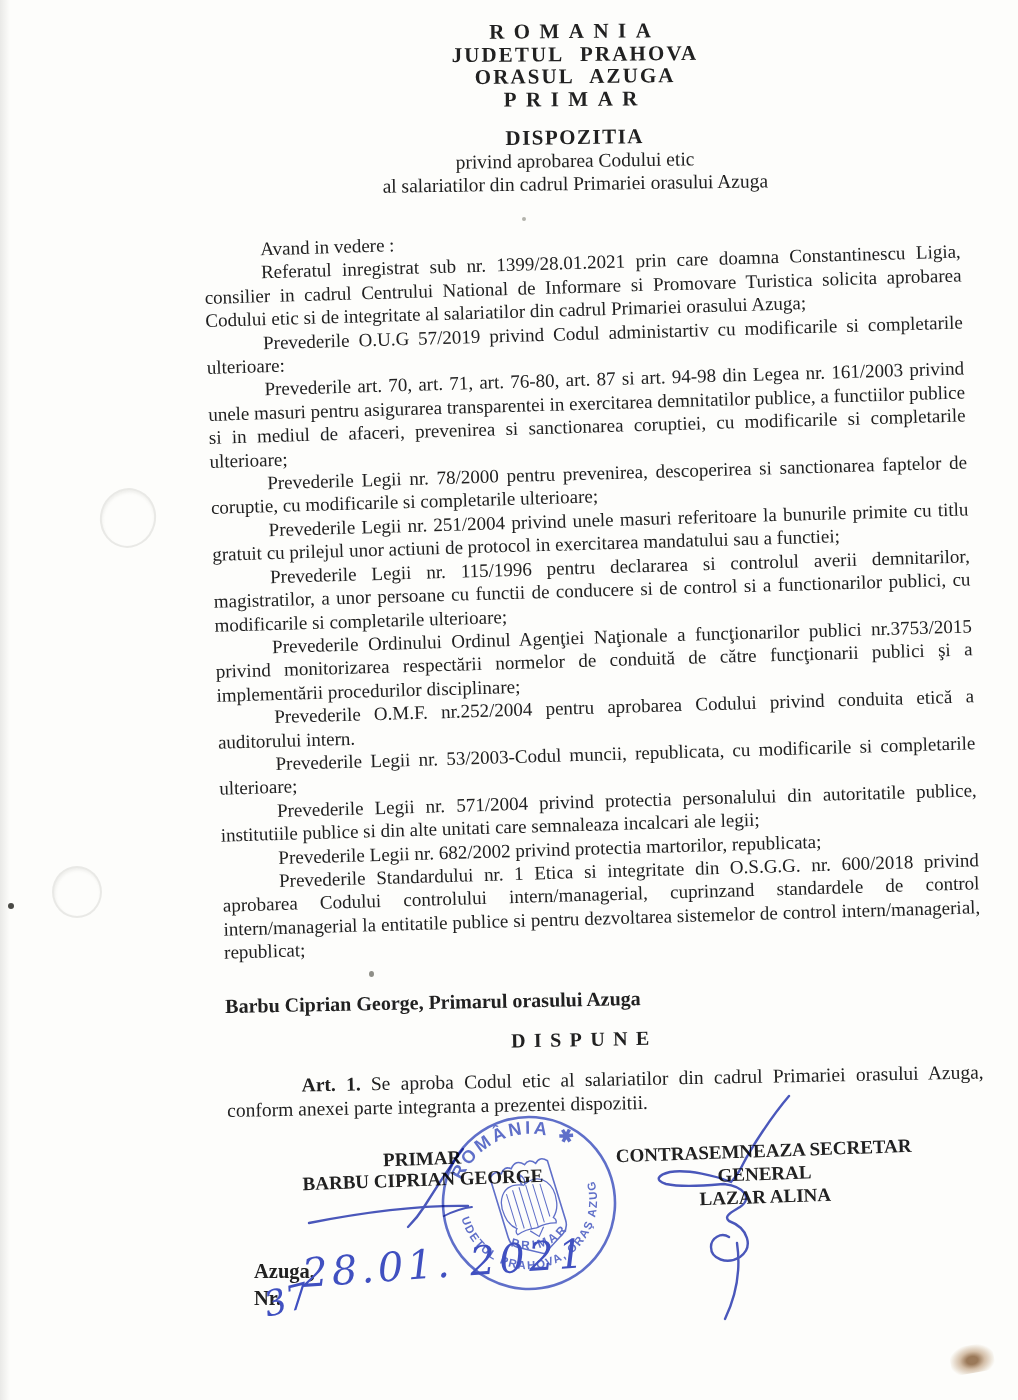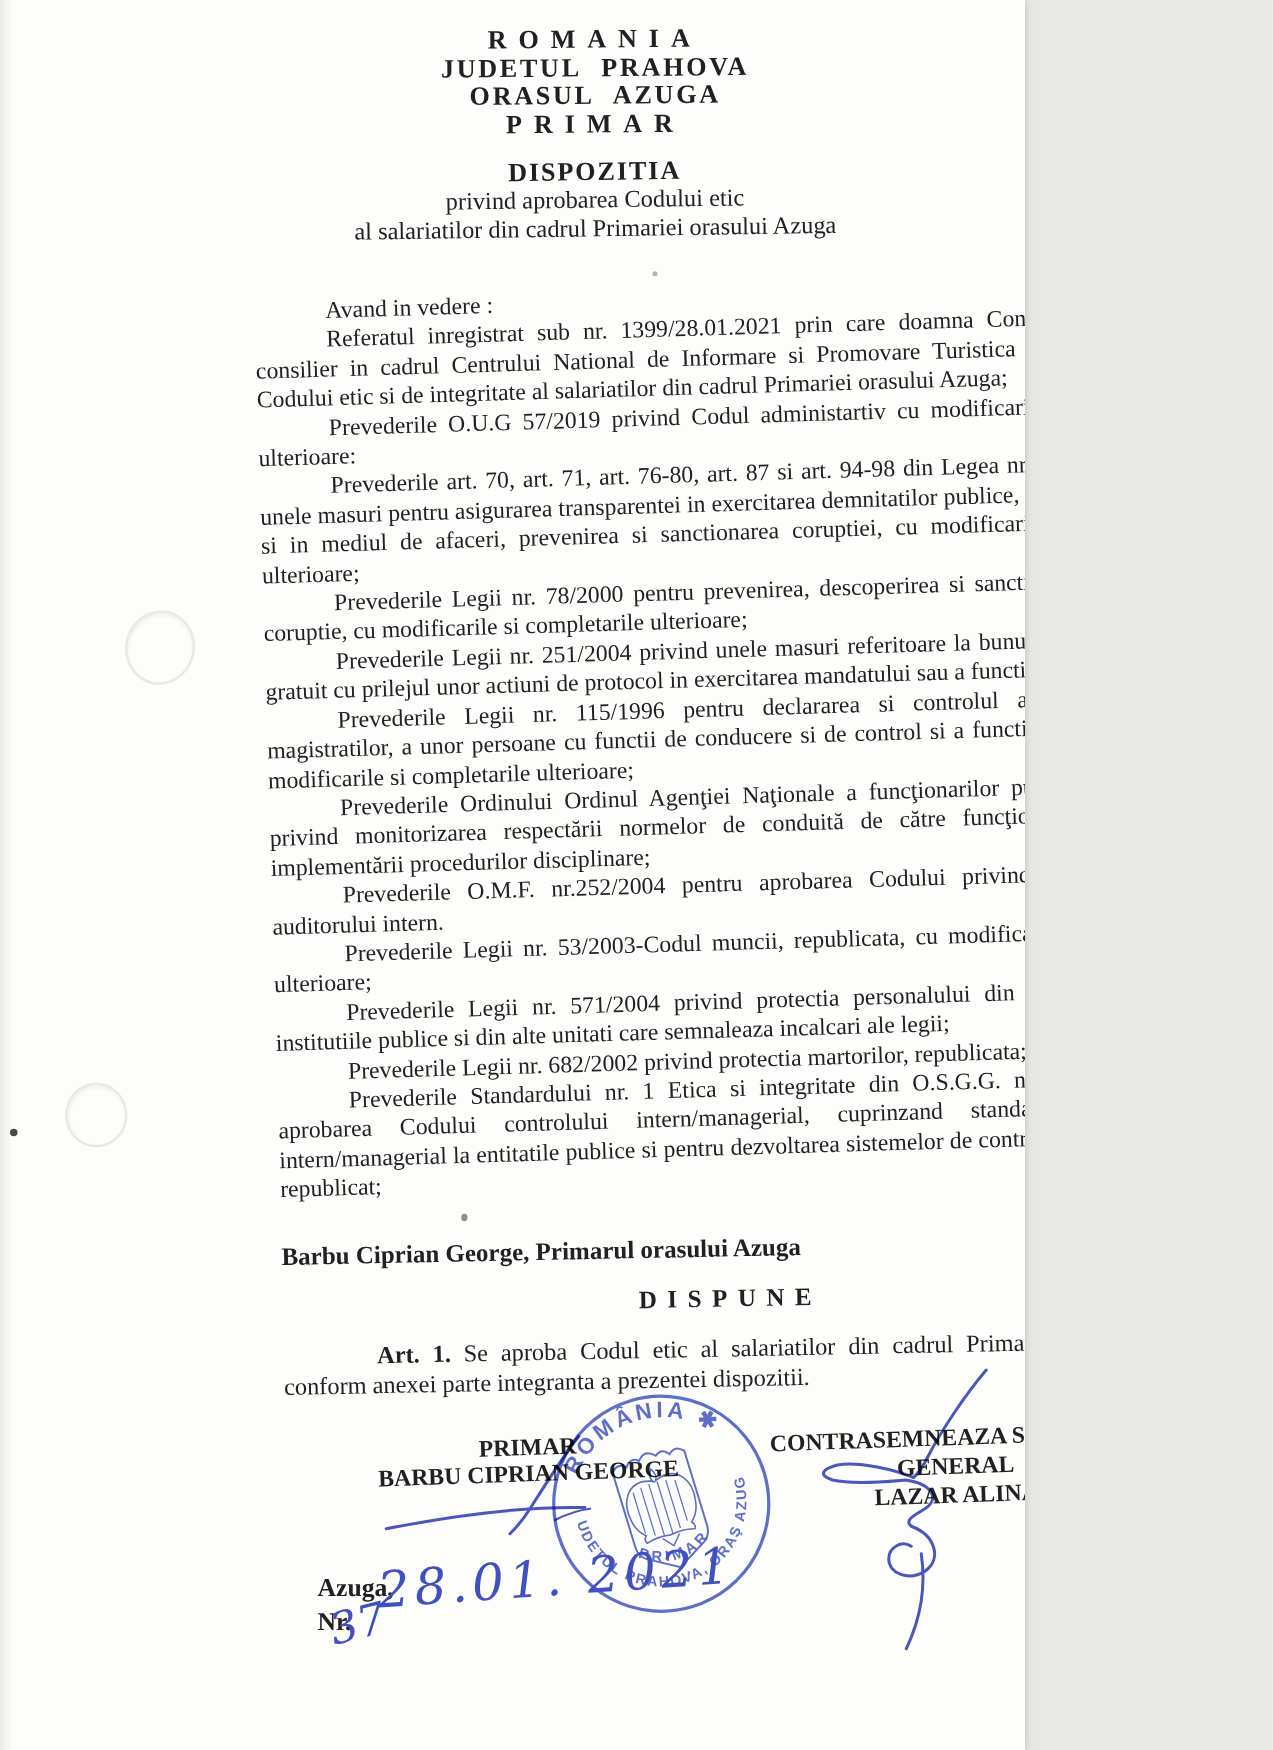--- a/index.html
+++ b/index.html
@@ -1,18 +1,18 @@
 <!DOCTYPE html>
 <html><head>
 <meta charset="utf-8">
 <style>
   html,body { margin:0; padding:0; background:#e8e8e6; }
   .page {
     position:relative;
-    width:820px; height:1400px;
+    width:1018px; height:1400px;
     background:#fdfdfb;
     overflow:hidden;
     font-family:"Liberation Serif", serif;
     color:#212121;
     box-shadow:0 0 6px rgba(0,0,0,.2);
   }
   .page::before{ 
     content:""; position:absolute; left:0; top:0; bottom:0; width:10px;
     background:linear-gradient(to right, rgba(60,60,55,.10), rgba(60,60,55,0));
     pointer-events:none;

